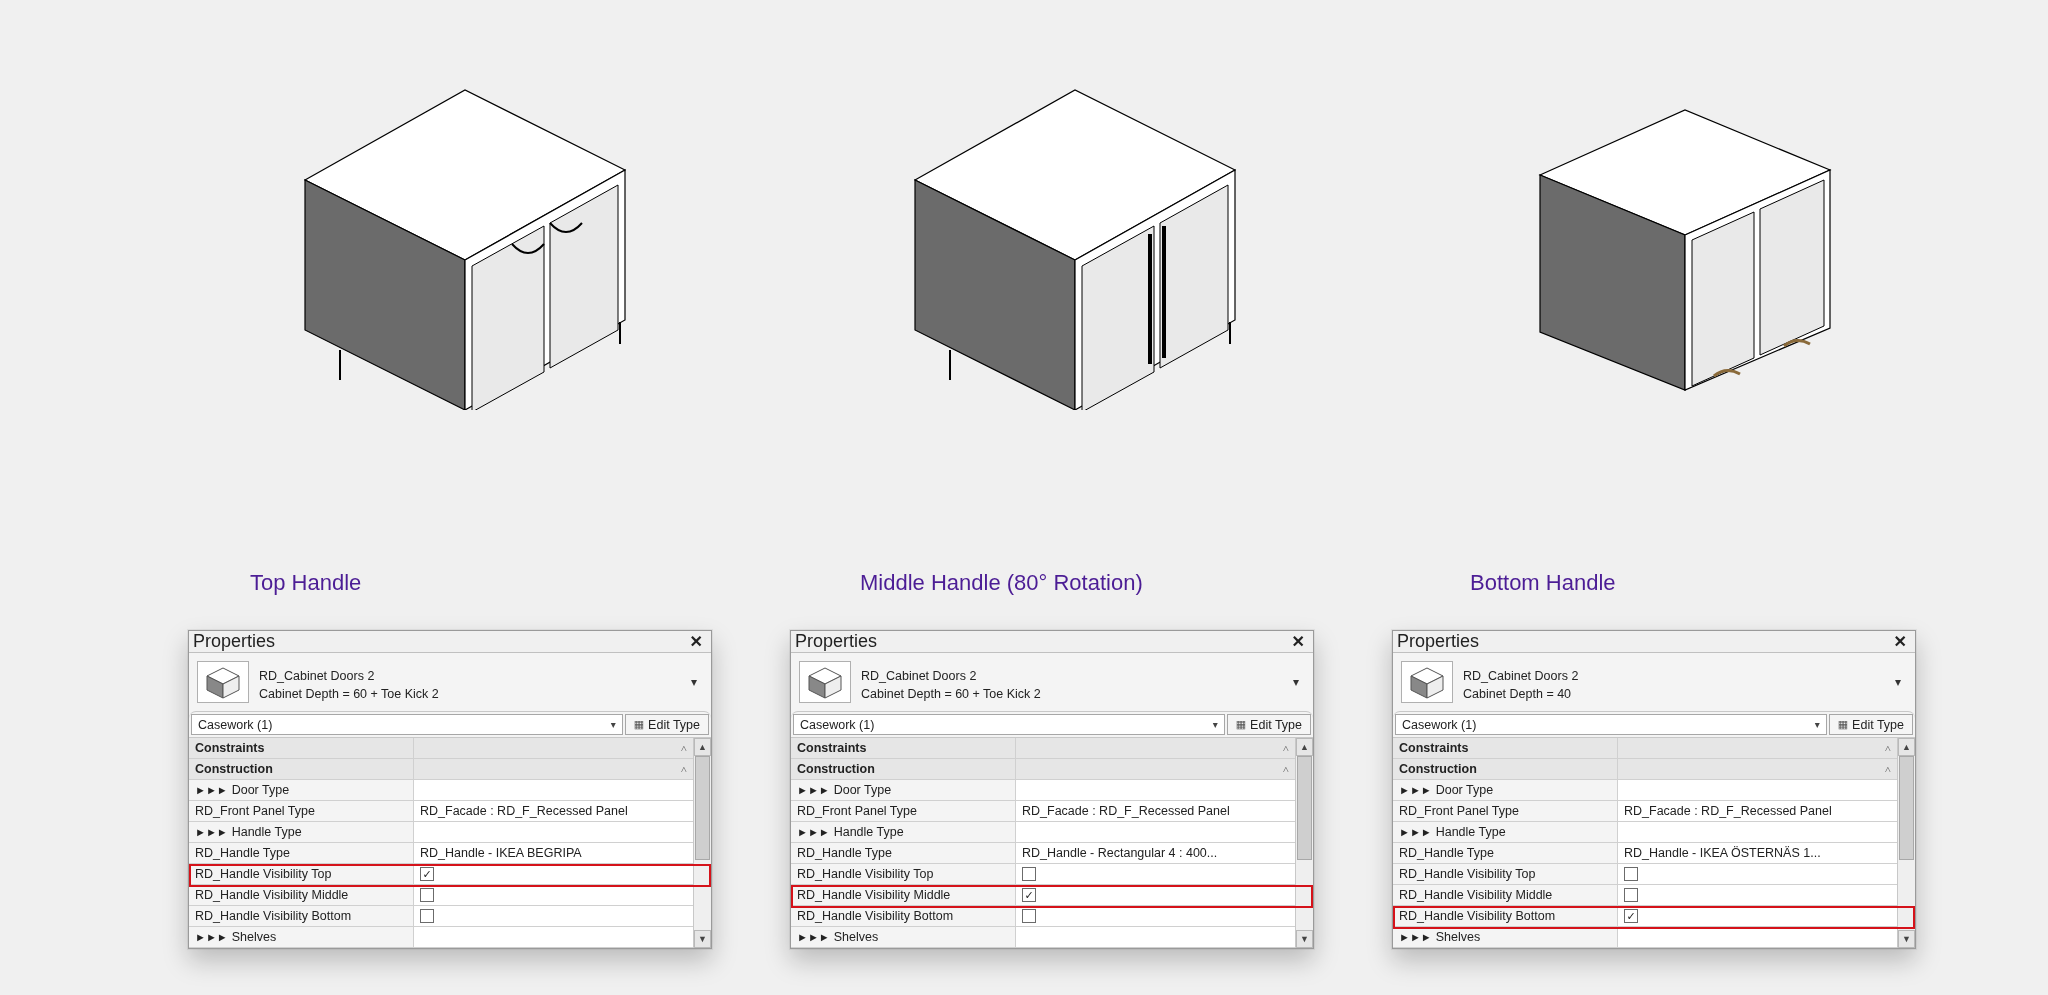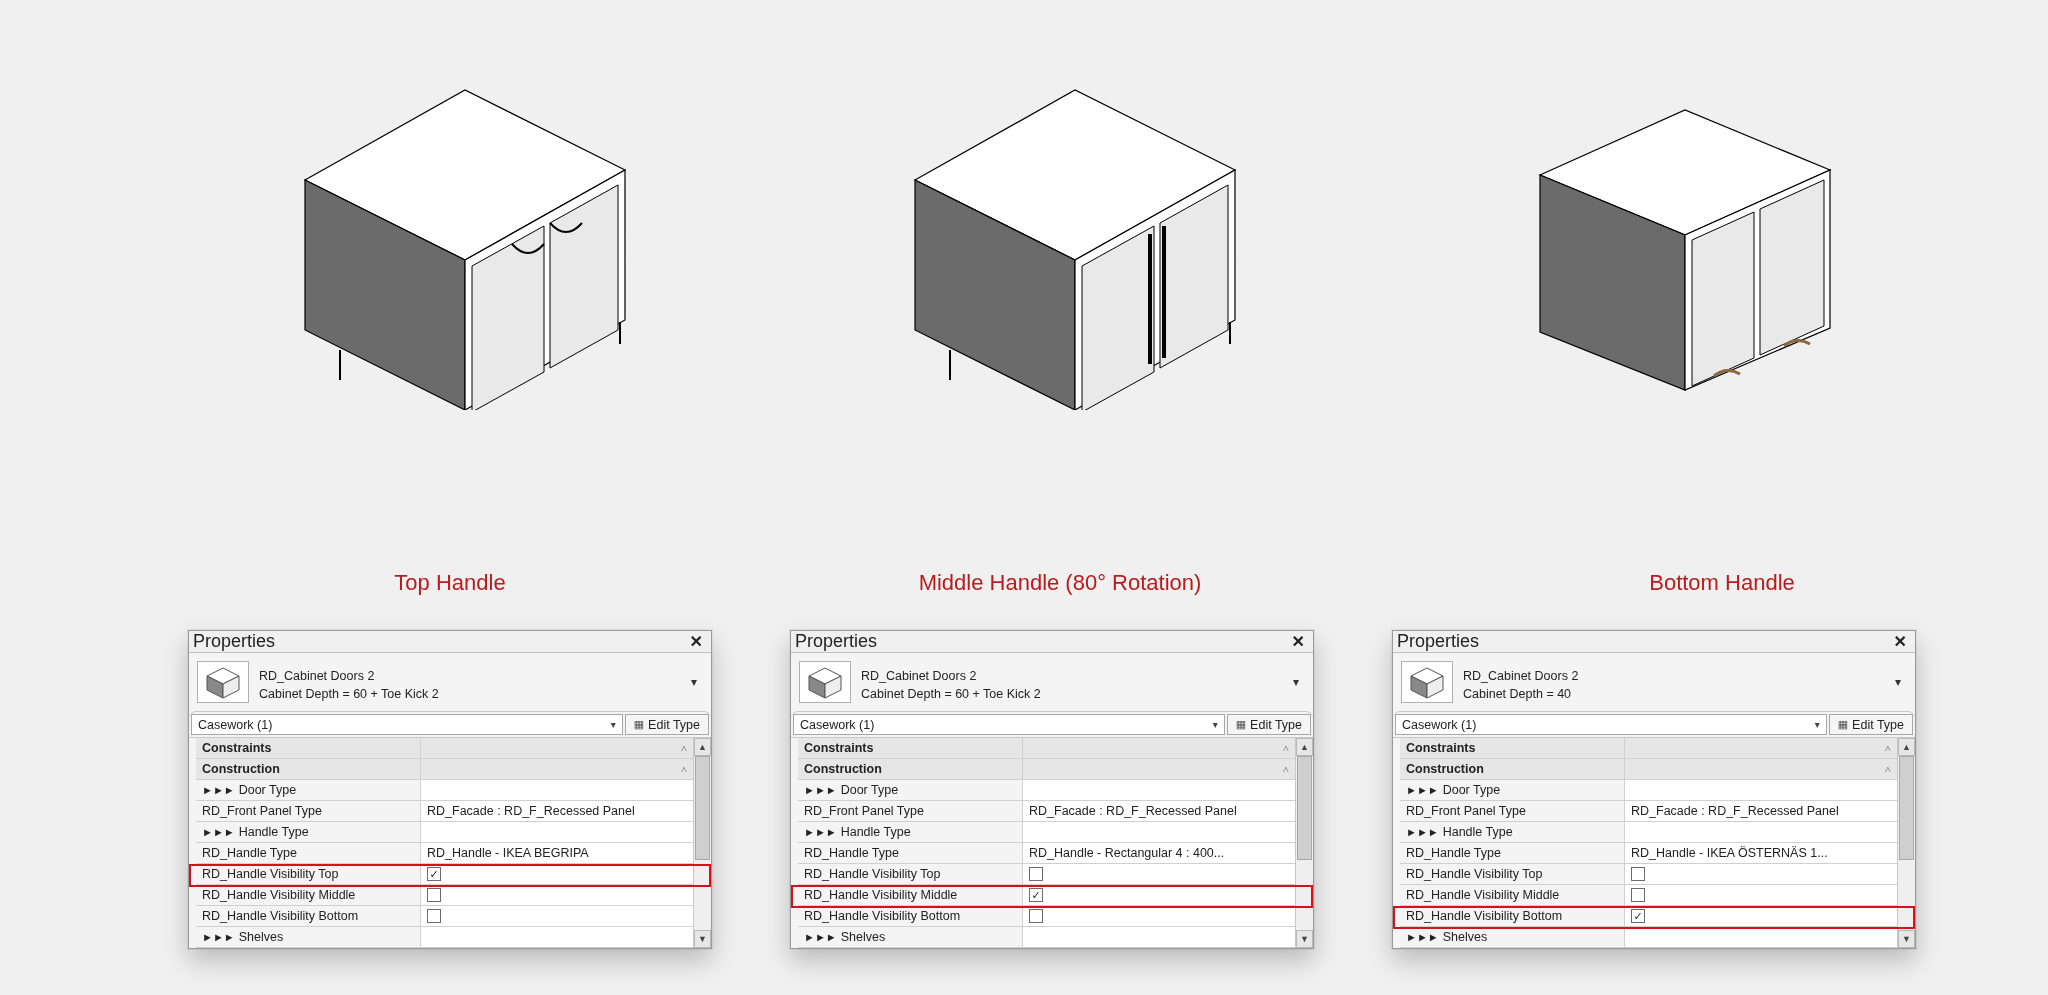--- a/index.html
+++ b/index.html
@@ -18,22 +18,21 @@
   .canvas {
     position: absolute;
     left: 0; top: 0; right: 0; bottom: 0;
   }
   .cabinet-svg {
     position: absolute;
   }
   .caption {
     position: absolute;
     font-size: 22px;
-    color: #b91c1c;
-    text-align: center;
+    color: #4c1d95;
     width: 400px;
   }
   .panel {
     position: absolute;
     width: 524px;
     background: #f4f4f4;
     border: 1px solid #9a9a9a;
     box-shadow: 0 12px 24px rgba(0,0,0,0.22), 0 0 0 1px rgba(0,0,0,0.05);
   }
   .panel-titlebar {
@@ -94,21 +93,21 @@
     display:inline-block;
     line-height:1;
   }
   .grid {
     position:relative;
     border-top:1px solid #c8c8c8;
   }
   .grid-inner {
     display:flex;
   }
-  .grid-body { flex:1;padding-left:7px; }
+  .grid-body { flex:1; }
   .grid-row {
     display:flex;
     align-items:stretch;
     height: 21px;
     font-size: 12.5px;
   }
   .grid-row.header {
     background:#e6e6e6;
     font-weight: normal;
   }
@@ -229,21 +228,21 @@
     <polygon points="185,155 330,90 330,248 185,310" fill="#ffffff" stroke="#000" stroke-width="1.2"></polygon>
     <polygon points="192,160 254,132 254,278 192,306" fill="#e9e9e9" stroke="#000" stroke-width="1"></polygon>
     <polygon points="260,129 324,100 324,246 260,275" fill="#e9e9e9" stroke="#000" stroke-width="1"></polygon>
 
     <path d="M214 296 q12 -10 26 -2" fill="none" stroke="#8a6a3a" stroke-width="3"></path>
     <path d="M284 266 q12 -10 26 -2" fill="none" stroke="#8a6a3a" stroke-width="3"></path>
   </svg>
 
   <div class="caption" style="left:250px; top:570px;">Top Handle</div>
   <div class="caption" style="left:860px; top:570px;">Middle Handle (80° Rotation)</div>
-  <div class="caption" style="left:1522px; top:570px;">Bottom Handle</div>
+  <div class="caption" style="left:1470px; top:570px;">Bottom Handle</div>
 
   <div id="panel-left" class="panel" style="left:188px;  top:630px;">
     <div class="panel-titlebar">
       <span class="title">Properties</span>
       <span class="close-x">✕</span>
     </div>
     <div class="family-row">
       <div class="thumb">
           <svg width="44" height="36" viewBox="0 0 44 36">
     <polygon points="6,12 22,4 38,12 22,20" fill="#fff" stroke="#555"></polygon>

